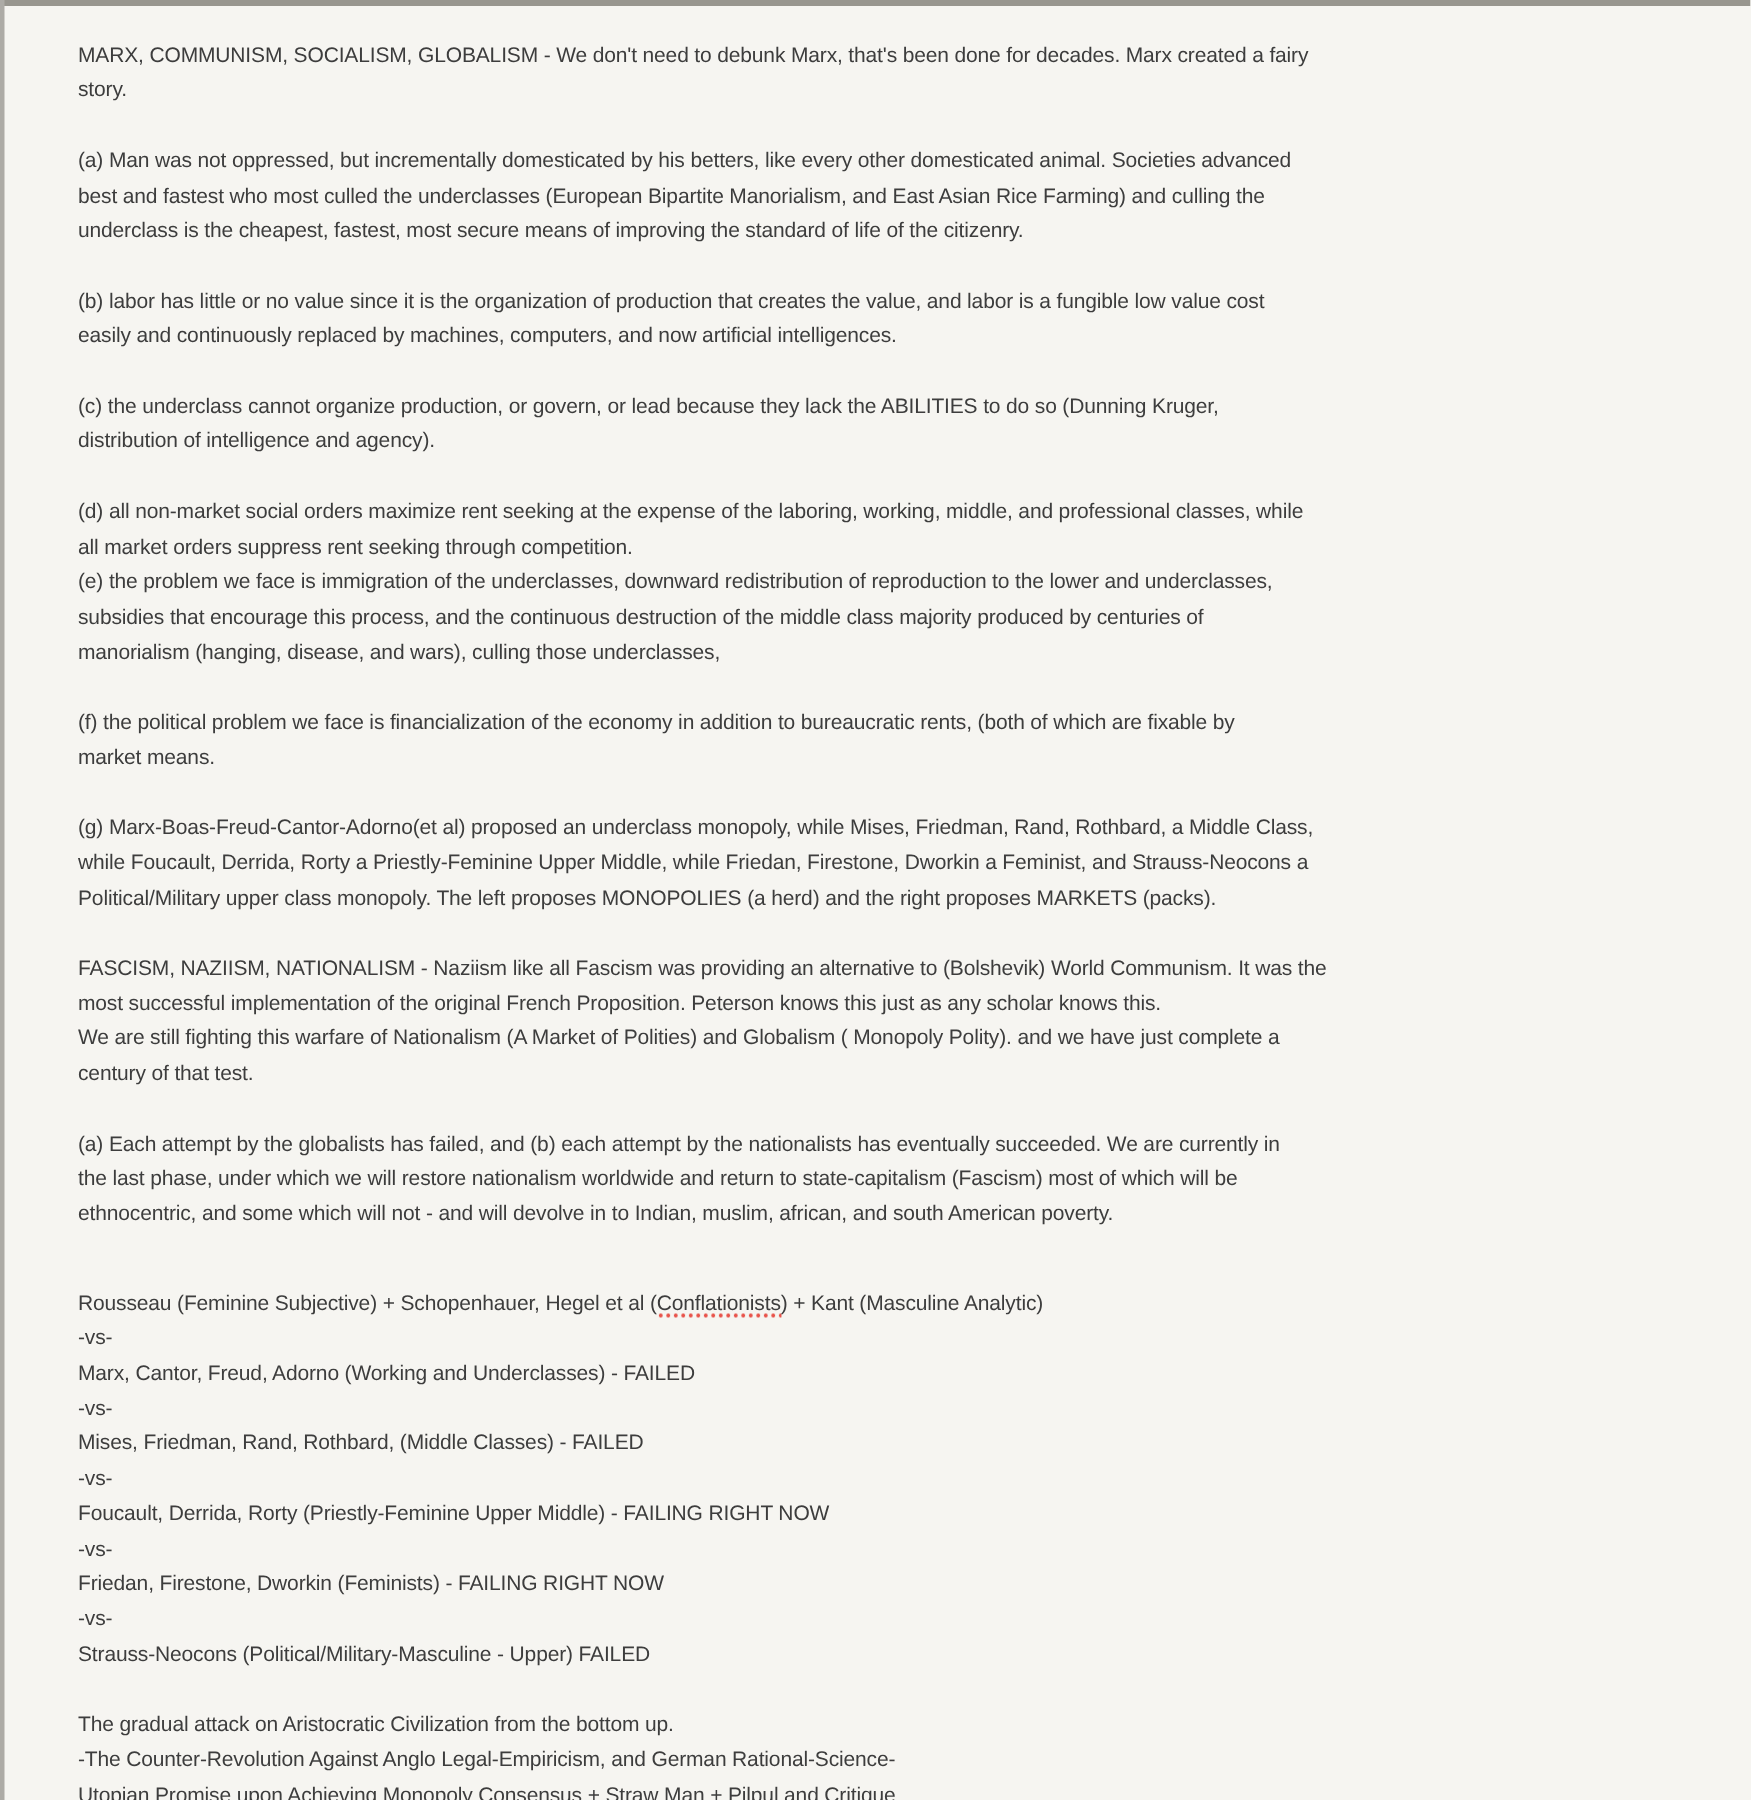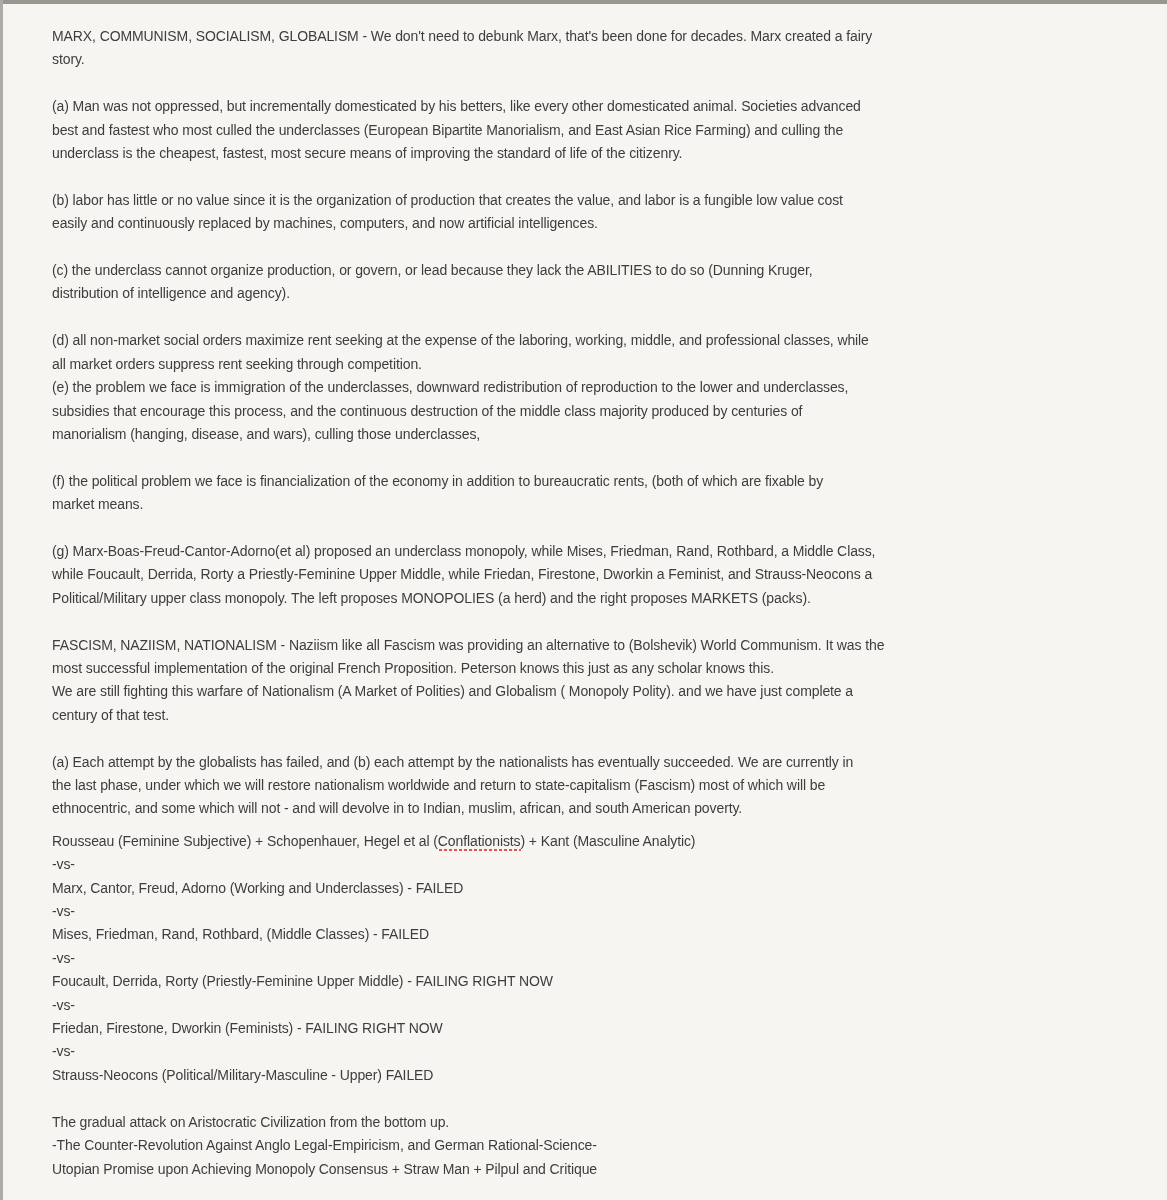--- a/index.html
+++ b/index.html
@@ -33,21 +33,21 @@
     font-family: "Liberation Sans", sans-serif;
     font-size: 14px;
     line-height: 23.4px;
     letter-spacing: -0.1px;
     color: var(--text-color, #3d3d3d);
   }
   .textblock, .rousseau-line, .rousseau-line span {
     white-space: pre;
   }
   .rousseau-line {
-    margin-top: 9px; 
+    margin-top: 36px; 
   }
   .misspelled {
     background-image: radial-gradient(circle, var(--squiggle-color, #e8544b) 1.2px, rgba(0,0,0,0) 1.45px);
     background-size: 5px 4px;
     background-repeat: repeat-x;
     background-position: 0 bottom;
     padding-bottom: 3px;
   }
 </style>
 </head>

